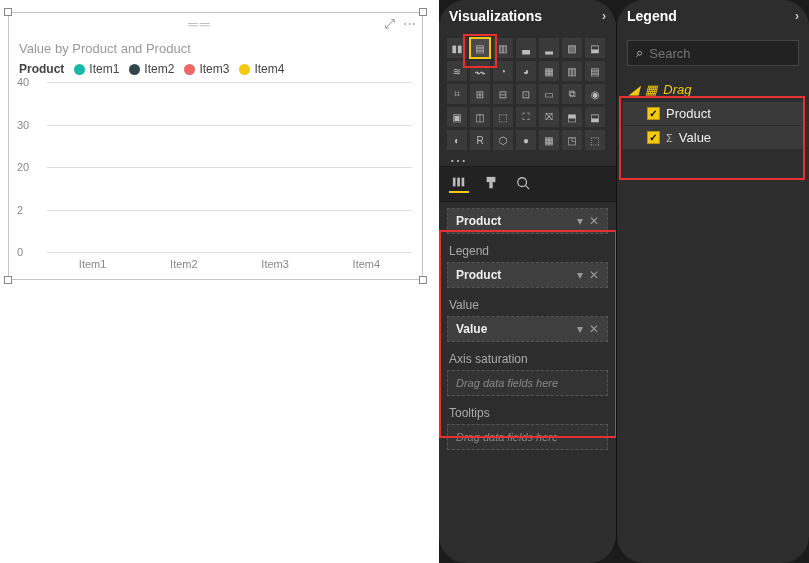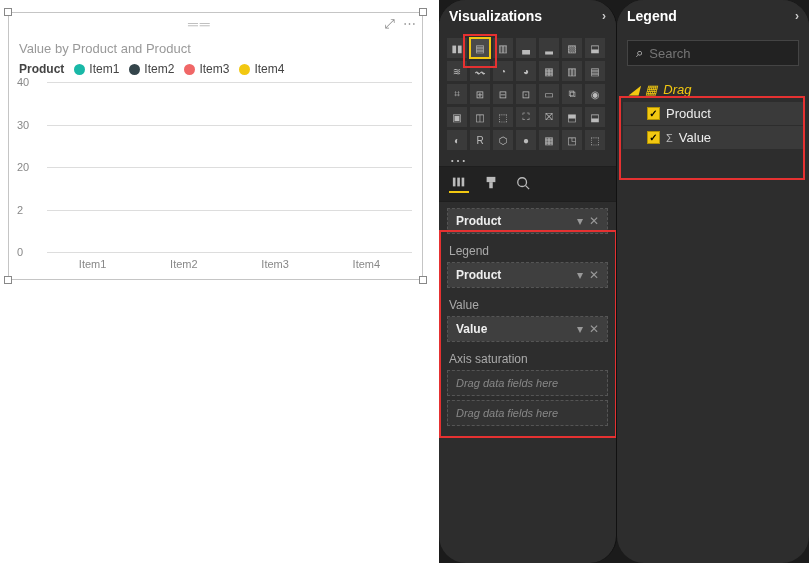--- a/index.html
+++ b/index.html
@@ -306,20 +306,21 @@
           <span class="ic">
               <span>▾</span>
               <span>✕</span>
             </span>
         </div>
       </div>
 
       <div class="well-label">Axis saturation</div>
       <div class="well empty">Drag data fields here</div>
 
+      <div class="well-label">Tooltips</div>
       <div class="well empty">Drag data fields here</div>
     </div>
 
     <div class="red-box" style="left:24px; top:34px; width:34px; height:34px;"></div>
     <div class="red-box" style="left:0px; top:230px; width:178px; height:208px;"></div>
   </div>
 
   <div class="panel fields" style="position:relative;">
     <div class="panel-header">
       <span>Legend</span>

